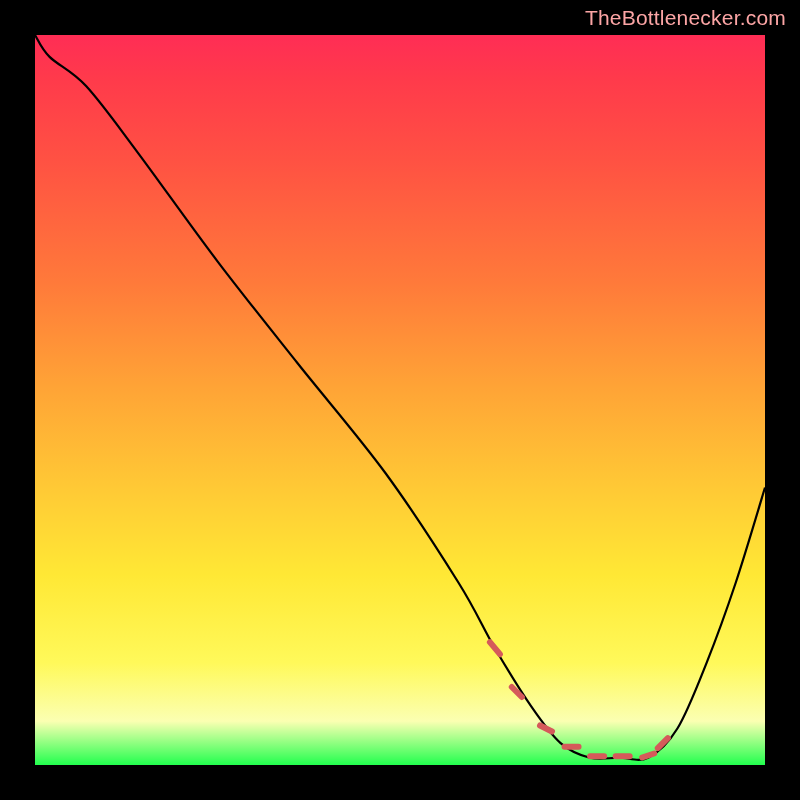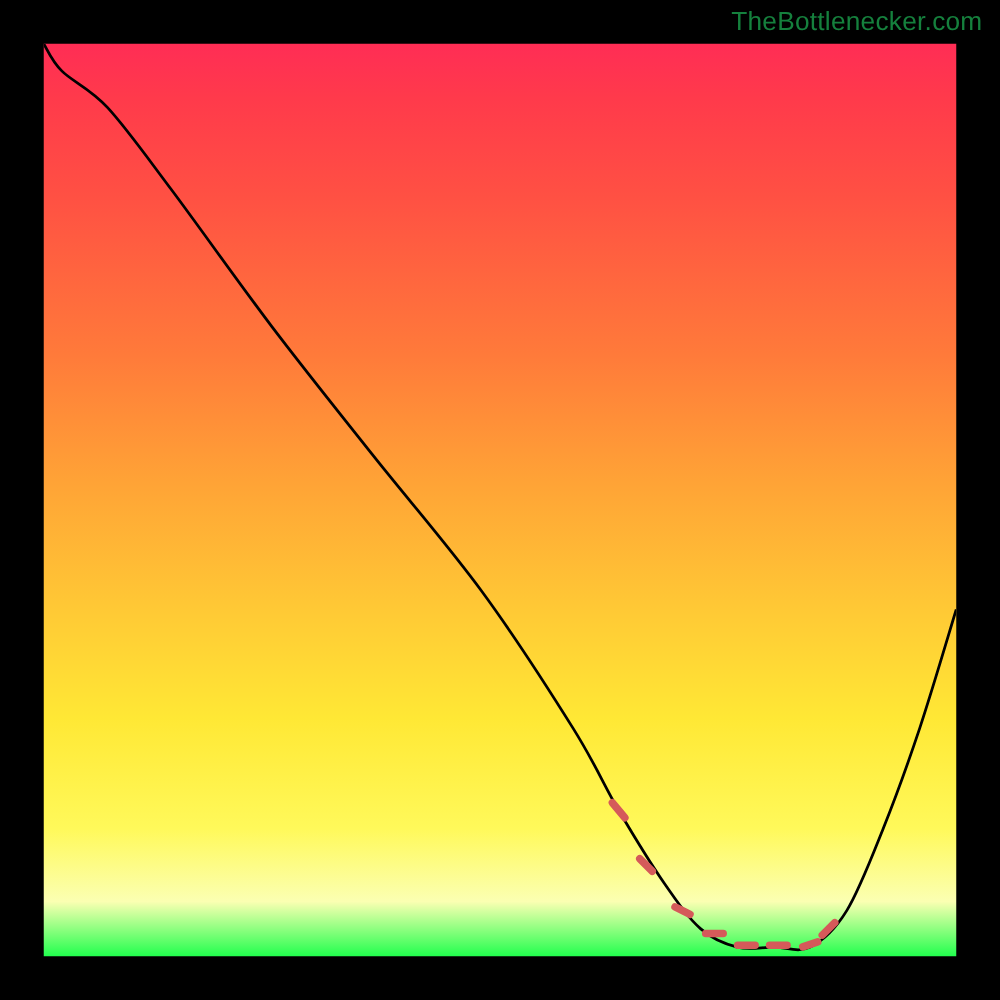--- a/index.html
+++ b/index.html
@@ -35,21 +35,21 @@
       #ffe835 74%,
       #fff95a 86%,
       #fbffb2 94%,
       #22ff4e 100%
     );
   }
   .watermark {
     position: absolute;
     top: 6px;
     right: 14px;
-    color: #15803d;
+    color: #fca5a5;
     font-size: 21px;
     letter-spacing: 0.2px;
   }
   svg.curve {
     position: absolute;
     left: 0;
     top: 0;
     width: 730px;
     height: 730px;
   }

